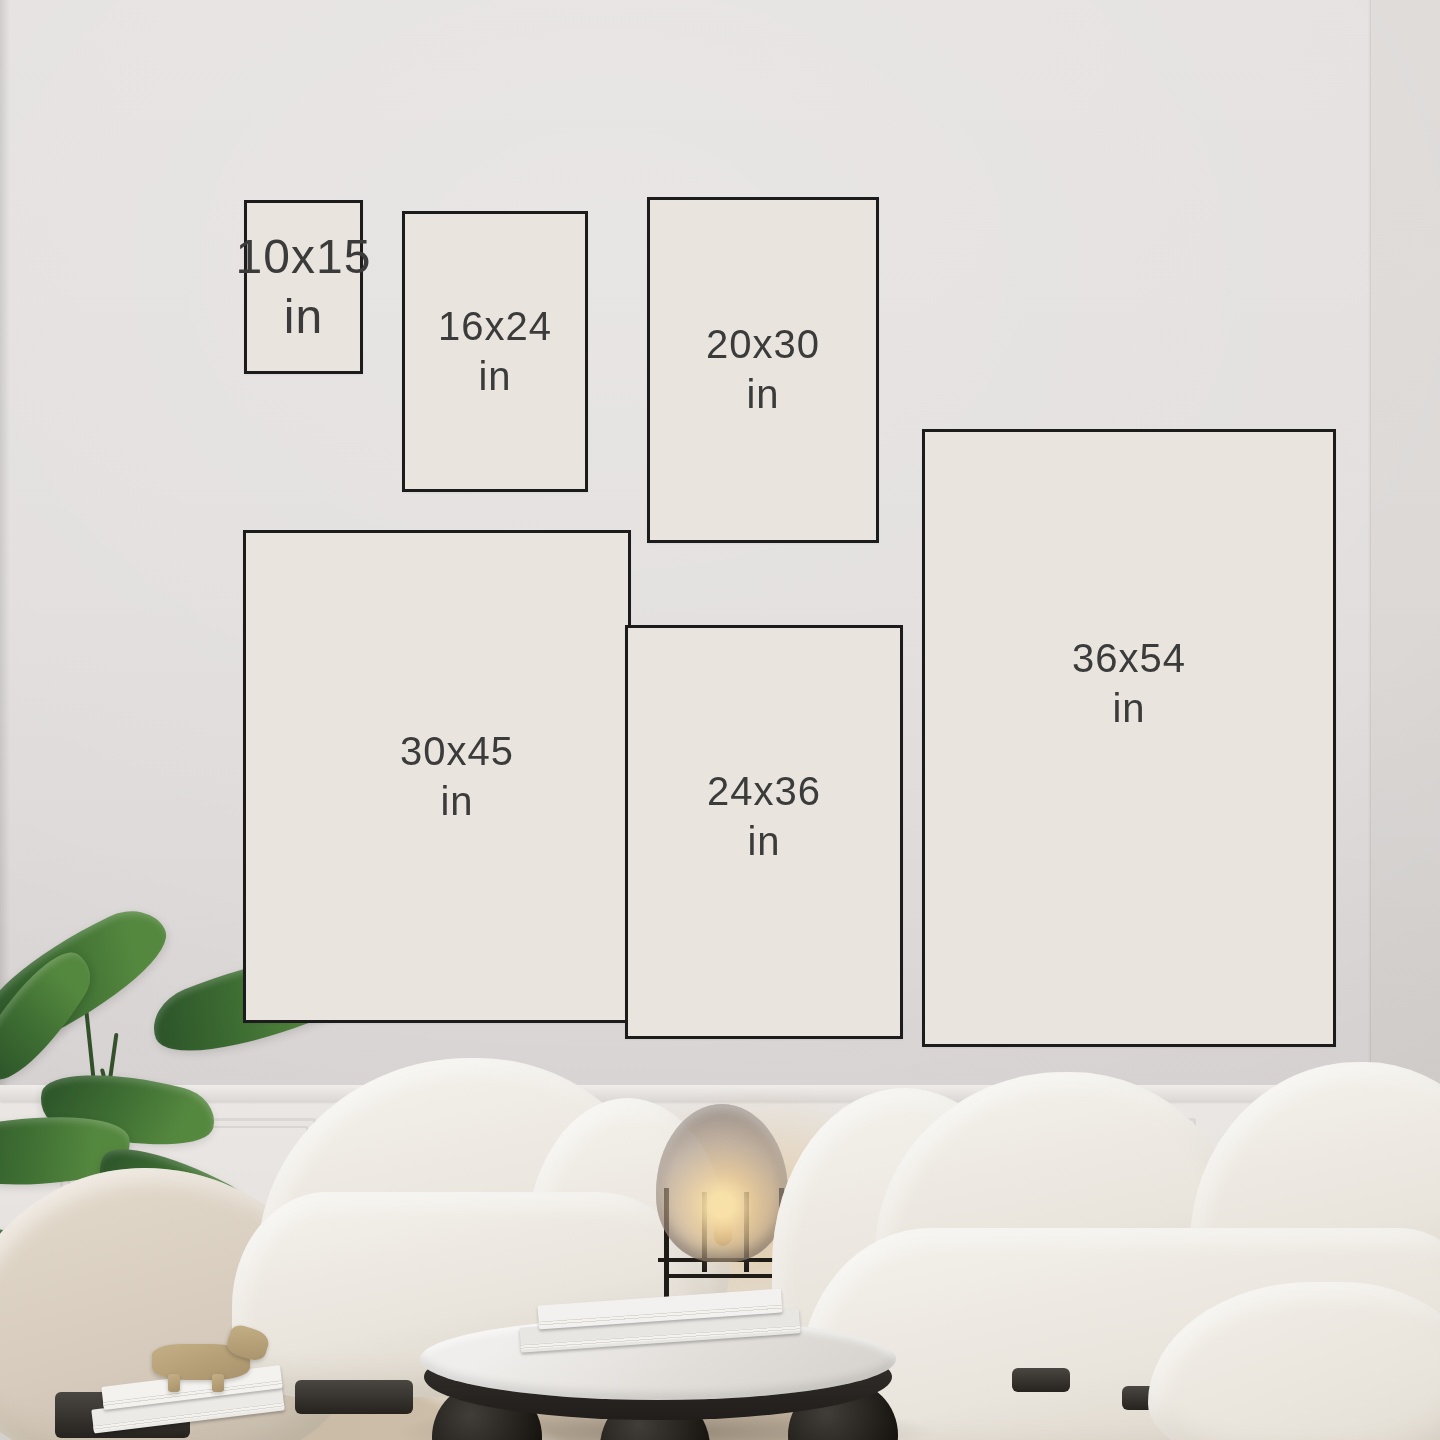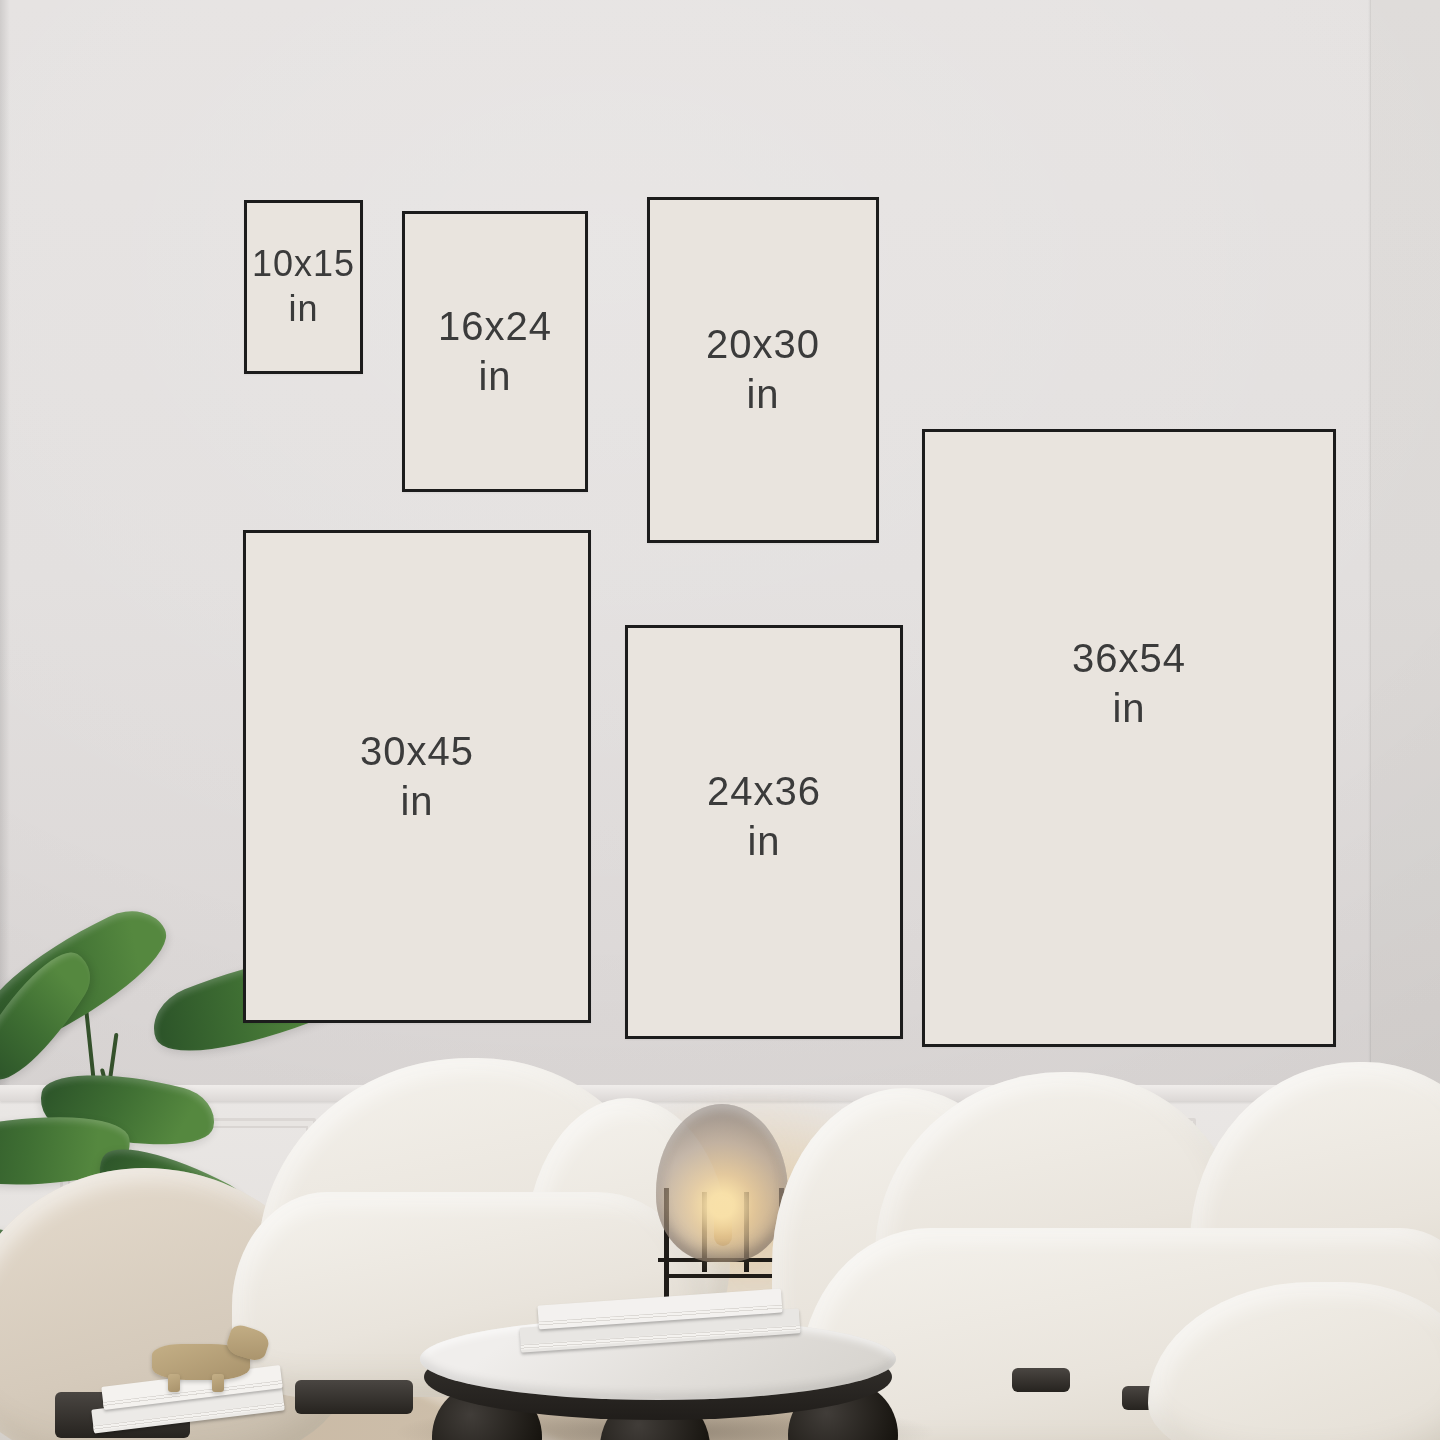--- a/index.html
+++ b/index.html
@@ -69,24 +69,24 @@
 
   
   .guide-title{position:absolute;left:0;top:100px;width:1440px;margin:0;text-align:center;
     font-size:52px;font-weight:700;letter-spacing:9px;color:var(--accent,#ac8a51);}
   .size-box{position:absolute;border:3px solid var(--box_border,#1c1c1c);background:var(--box_fill,#e9e4de);
     display:flex;align-items:center;justify-content:center;box-shadow:0 1px 2px rgba(0,0,0,.05);}
   .size-label{text-align:center;color:var(--label_text,#3b3b3b);font-weight:400;line-height:1.24;letter-spacing:1px;}
   .size-label .dim{display:block;font-size:40px;}
   .size-label .unit{display:block;font-size:40px;}
   .box-1{left:244px;top:200px;width:113px;height:168px;}
-  .box-1 .dim,.box-1 .unit{font-size:36px;}
+  .box-1 .dim,.box-1 .unit{font-size:48px;}
   .box-2{left:402px;top:211px;width:180px;height:275px;}
   .box-3{left:647px;top:197px;width:226px;height:340px;}
-  .box-4{left:243px;top:530px;width:342px;height:487px;}
+  .box-4{left:243px;top:530px;width:342px;height:487px;padding-left:40px;}
   .box-5{left:625px;top:625px;width:272px;height:408px;}
   .box-5 .size-label{transform:translateY(-36px);margin-top:41px;}
   .box-6{left:922px;top:429px;width:408px;height:612px;}
   .box-6 .size-label{transform:translateY(-54px);}
   .badge{position:absolute;left:50%;transform:translateX(-50%);top:277px;width:179px;height:70px;
     background:var(--accent,#ac8a51);color:var(--badge_text,#fff);
     display:flex;flex-direction:column;align-items:center;justify-content:center;
     font-size:27px;font-weight:700;letter-spacing:3px;line-height:1.26;}
 </style>
 </head>

